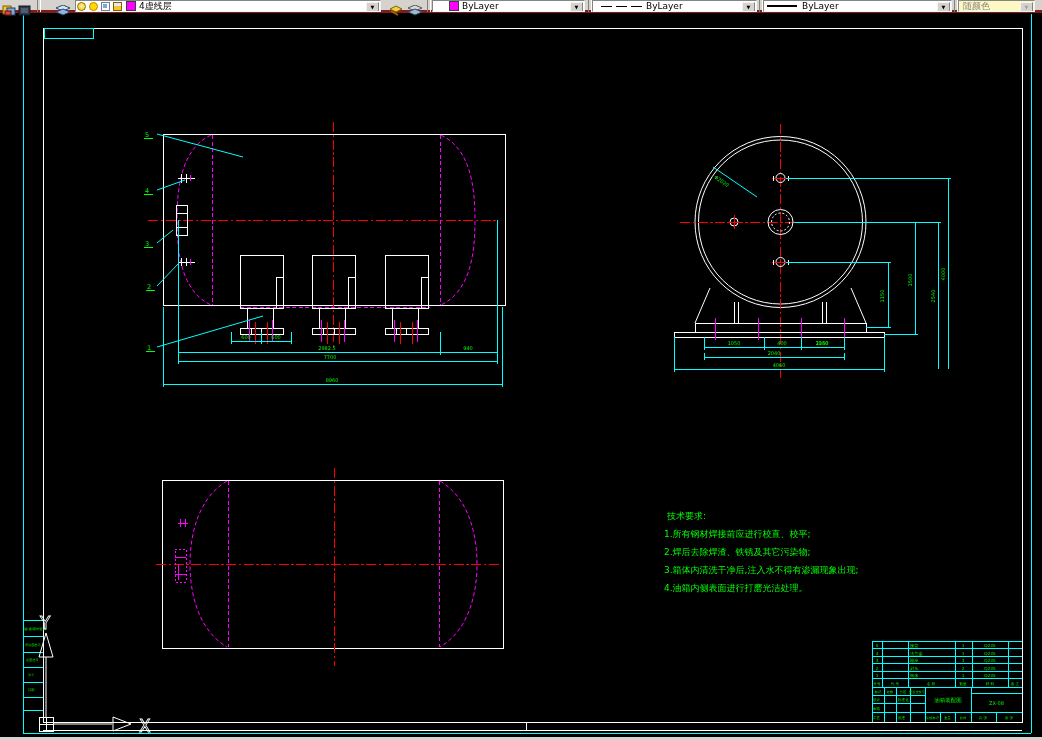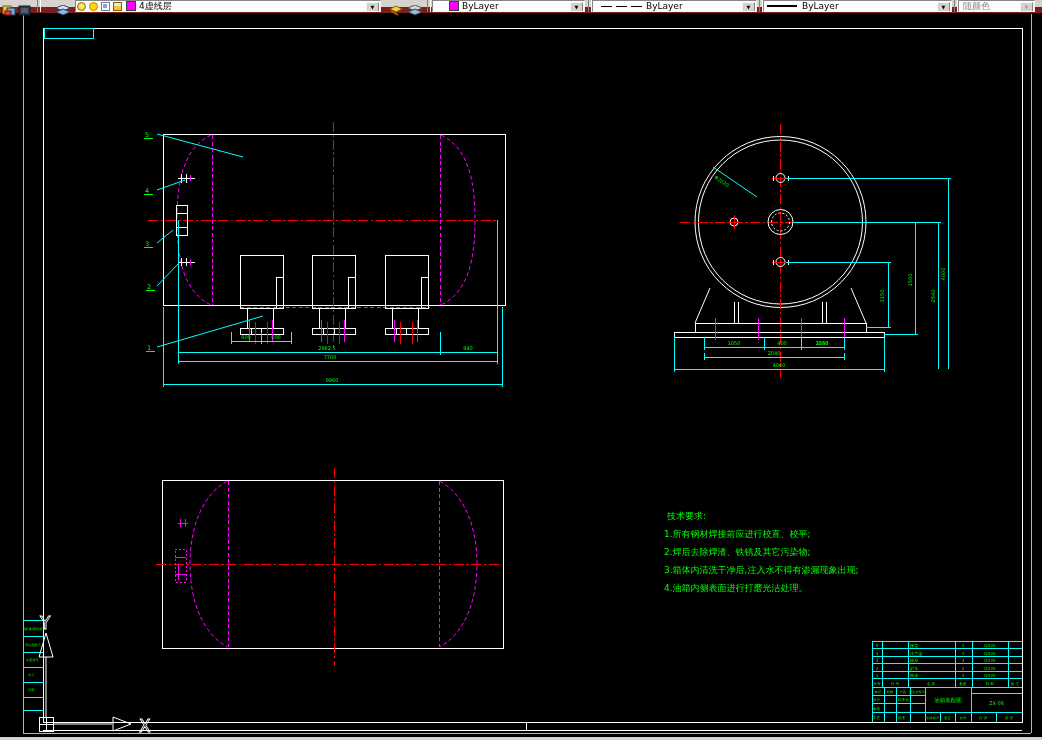--- a/index.html
+++ b/index.html
@@ -1,23 +1,23 @@
 <!DOCTYPE html>
 <html><head>
 <meta charset="utf-8">
 <style>
   html,body{margin:0;padding:0;background:#000;width:1042px;height:740px;overflow:hidden}
   #root{position:relative;width:1042px;height:740px;font-family:"DejaVu Sans",sans-serif}
   
-  .toolbar{position:absolute;top:0;left:0;width:1042px;height:13px;background:#d6d3ce;border-bottom:6px solid #7f1d1d;box-sizing:border-box;z-index:5}
+  .toolbar{position:absolute;top:0;left:0;width:1042px;height:13px;background:#d6d3ce;border-bottom:3px solid #7f1d1d;box-sizing:border-box;z-index:5}
   .tbicon{position:absolute;top:1px;height:11px}
   .sep{position:absolute;top:0;width:2px;height:12px;border-left:1px solid #808080;border-right:1px solid #ffffff}
   .combo{position:absolute;top:0;height:12px;background:#fff;border:1px solid;border-color:#848484 #f4f4f4 #f4f4f4 #848484;display:flex;align-items:center;font-size:9px;line-height:10px;color:#000;overflow:hidden;box-sizing:border-box;white-space:nowrap}
   .combo .arrow{position:absolute;right:1px;top:1px;width:11px;height:8px;background:#d6d3ce;border:1px solid;border-color:#f4f4f4 #848484 #848484 #f4f4f4;font-size:5px;line-height:8px;text-align:center;color:#000}
-  .combo.disabled{background:#ffffff;color:#848484}
+  .combo.disabled{background:#fef9c3;color:#848484}
   .combo.disabled .arrow{color:#a0a0a0}
   .sw{width:8px;height:8px;background:#ff00ff;border:1px solid #404040;margin:0 3px 0 2px;flex:none}
   .mini{width:9px;height:9px;flex:none;margin:0 2px 0 1px;box-sizing:border-box}
   .bulb{background:radial-gradient(circle at 4px 3px,#fff2a0,#f0c000);border-radius:50%;border:1px solid #8a6d00}
   .sun{background:#ffd800;border-radius:50%;border:1px solid #c88000}
   .lockpg{background:#fff;border:1px solid #7a7a9a;position:relative}
   .lockpg::after{content:"";position:absolute;left:1px;top:1px;width:4px;height:4px;background:#7fa8d8}
   .prn{background:linear-gradient(#e8e8e8 40%,#f0c830 40%);border:1px solid #806000}
   .dash{width:11px;border-top:1px solid #000;margin-right:4px;flex:none}
   .solid{width:30px;border-top:2px solid #000;margin:0 5px 0 3px;flex:none}

